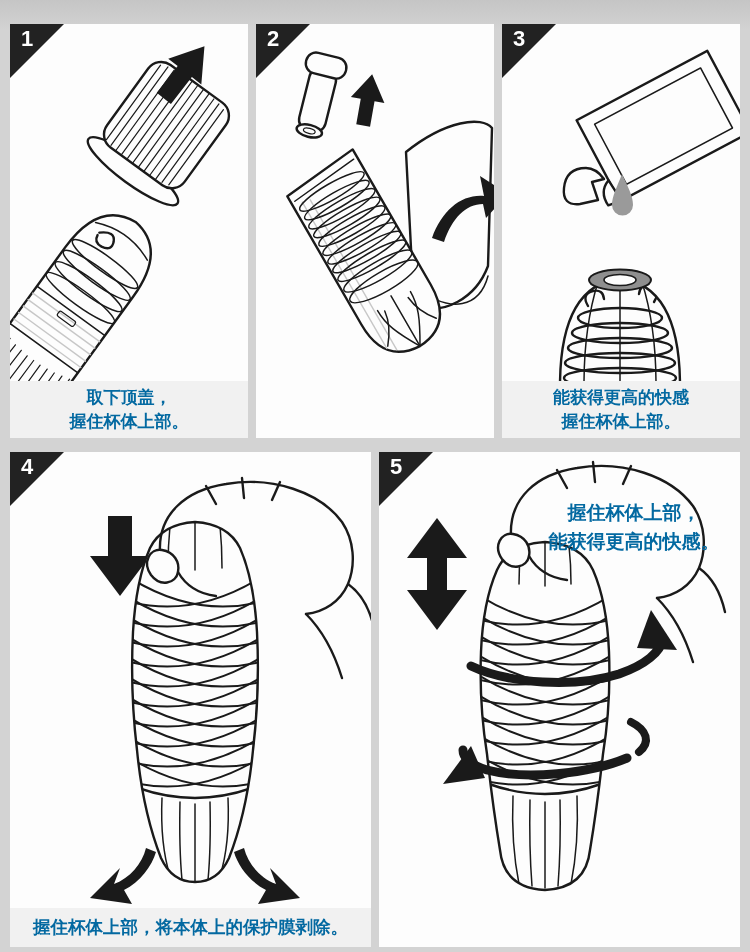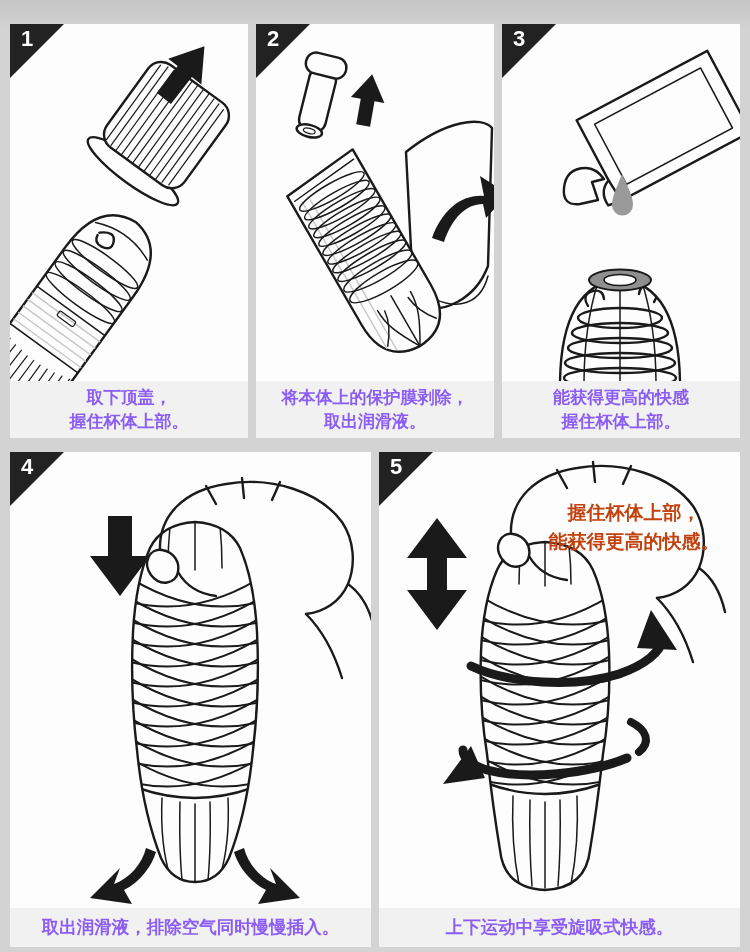--- a/index.html
+++ b/index.html
@@ -34,30 +34,30 @@
   }
   .badge .num{
     position:absolute;left:11px;top:2px;
     color:#ffffff;font-size:22px;font-weight:bold;
     font-family:"Liberation Sans",sans-serif;
   }
   .caption{
     position:absolute;left:0;right:0;bottom:0;
     background:#f1f1f1;
     display:flex;flex-direction:column;align-items:center;justify-content:center;
-    color:#8b5cf6;font-weight:600;text-align:center;
+    color:#0369a1;font-weight:600;text-align:center;
   }
   .cap-top{height:57px;font-size:17px;line-height:1.4;}
   .cap-bot{height:39px;font-size:17.5px;line-height:1.2;}
 
   .art{position:absolute;left:0;top:0;}
 
   .annotation{
     position:absolute;right:6px;top:46px;width:200px;
-    color:#c2410c;font-size:19px;font-weight:600;line-height:1.55;
+    color:#0369a1;font-size:19px;font-weight:600;line-height:1.55;
     text-align:center;z-index:4;
   }
 
   
   .ln{fill:none;stroke:#1a1a1a;stroke-width:2.4;stroke-linecap:round;stroke-linejoin:round;}
   .thin{stroke-width:1.5;}
   .hair{stroke-width:1.2;}
   .wf{fill:#fdfdfd;stroke:#1a1a1a;stroke-width:2.4;stroke-linejoin:round;}
   .blk{fill:#1a1a1a;stroke:none;}
   .lite{fill:none;stroke:#c7c7c7;stroke-width:1.4;}
@@ -188,24 +188,20 @@
           <ellipse class="ln thin" cx="113" cy="250" rx="39" ry="9"></ellipse>
           <ellipse class="ln thin" cx="113" cy="262" rx="39" ry="10"></ellipse>
           <path class="ln thin" d="M112 336 C98 312 93 300 93 284"></path>
           <path class="ln thin" d="M112 336 C126 312 131 300 131 284"></path>
           <path class="ln thin" d="M112 336 L112 278"></path>
           <path class="ln thin" d="M84 320 C94 308 98 298 99 288"></path>
           <path class="ln thin" d="M140 320 C130 308 127 298 126 288"></path>
         </g>
       </g>
     </svg>
-    <div class="caption cap-top">
-      <div>将本体上的保护膜剥除，</div>
-      <div>取出润滑液。</div>
-    </div>
   </div>
 
   <div class="panel p3">
     <div class="badge">
       <span class="num">3</span>
     </div>
     <svg class="art" width="238" height="357" viewBox="0 0 238 357">
       <defs>
         <clipPath id="p3cup">
             <path d="M58 362 Q58 262 118 254 Q178 262 178 362 Z"></path>
@@ -305,21 +301,21 @@
         <path class="wf" d="M152 98 C140 96 132 110 141 123 C150 135 166 132 168 120 C170 110 164 100 152 98 Z"></path>
         <path class="ln" d="M168 120 C176 134 190 142 206 144"></path>
       </g>
 
       <path class="blk" d="M136 396 C132 412 120 426 104 432 L110 416 L80 446 L122 452 L114 438 C130 430 142 414 146 400 Z"></path>
       <g transform="translate(370 0) scale(-1 1)">
         <path class="blk" d="M136 396 C132 412 120 426 104 432 L110 416 L80 446 L122 452 L114 438 C130 430 142 414 146 400 Z"></path>
       </g>
     </svg>
     <div class="caption cap-bot">
-      <div>取出润滑液，排除空气同时慢慢插入。</div>
+      <div>握住杯体上部，将本体上的保护膜剥除。</div>
     </div>
   </div>
 
   <div class="panel p5">
     <div class="badge">
       <span class="num">5</span>
     </div>
     <div class="annotation">
       <div>握住杯体上部，</div>
       <div>能获得更高的快感。</div>
@@ -383,18 +379,15 @@
         <path class="swirl" d="M92 214 C130 232 196 236 240 222 C266 213 282 200 284 186"></path>
         <path class="blk" d="M272 158 L298 198 L258 196 Z"></path>
       </g>
 
       <g>
         <path class="swirl" style="stroke-width:8" d="M252 270 C268 278 272 290 260 300"></path>
         <path class="swirl" d="M248 306 C210 322 146 328 108 318 C92 313 84 306 84 298"></path>
         <path class="blk" d="M64 332 L92 294 L106 326 Z"></path>
       </g>
     </svg>
-    <div class="caption cap-bot">
-      <div>上下运动中享受旋吸式快感。</div>
-    </div>
   </div>
 
 </div>
 
 </body></html>

